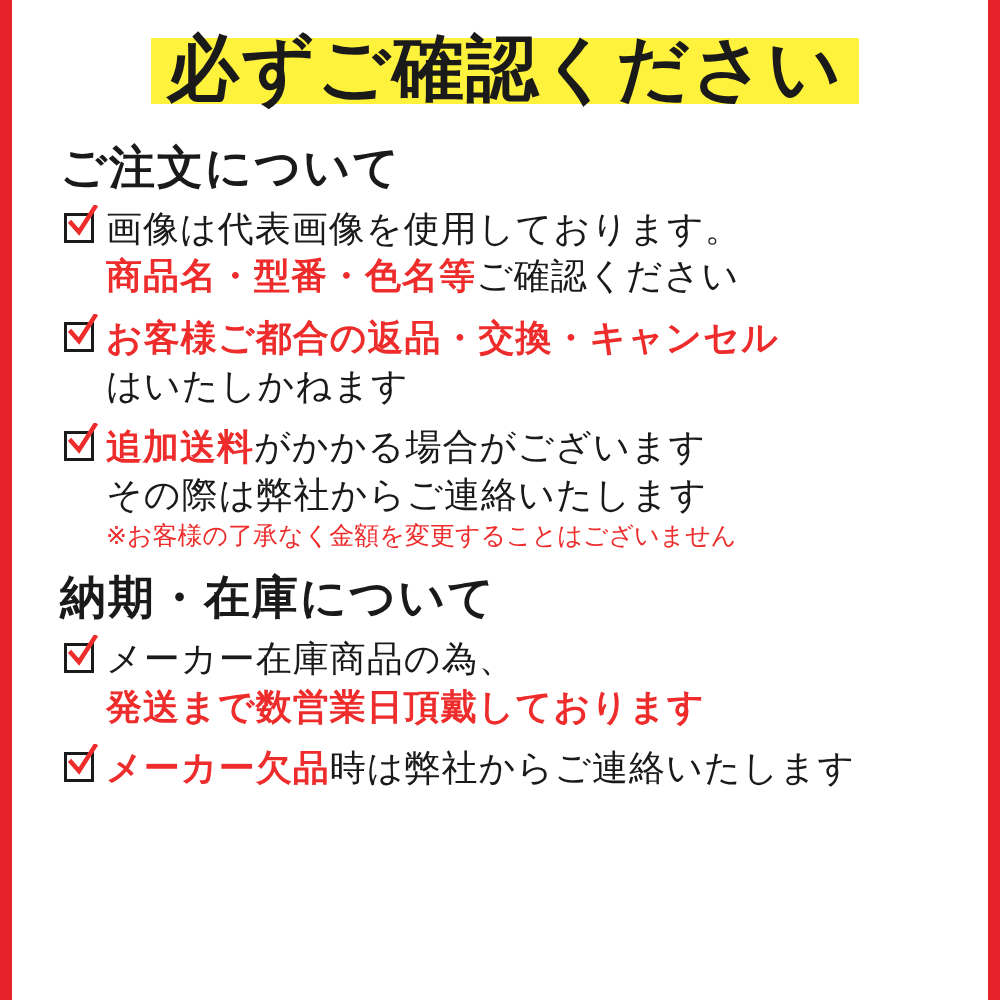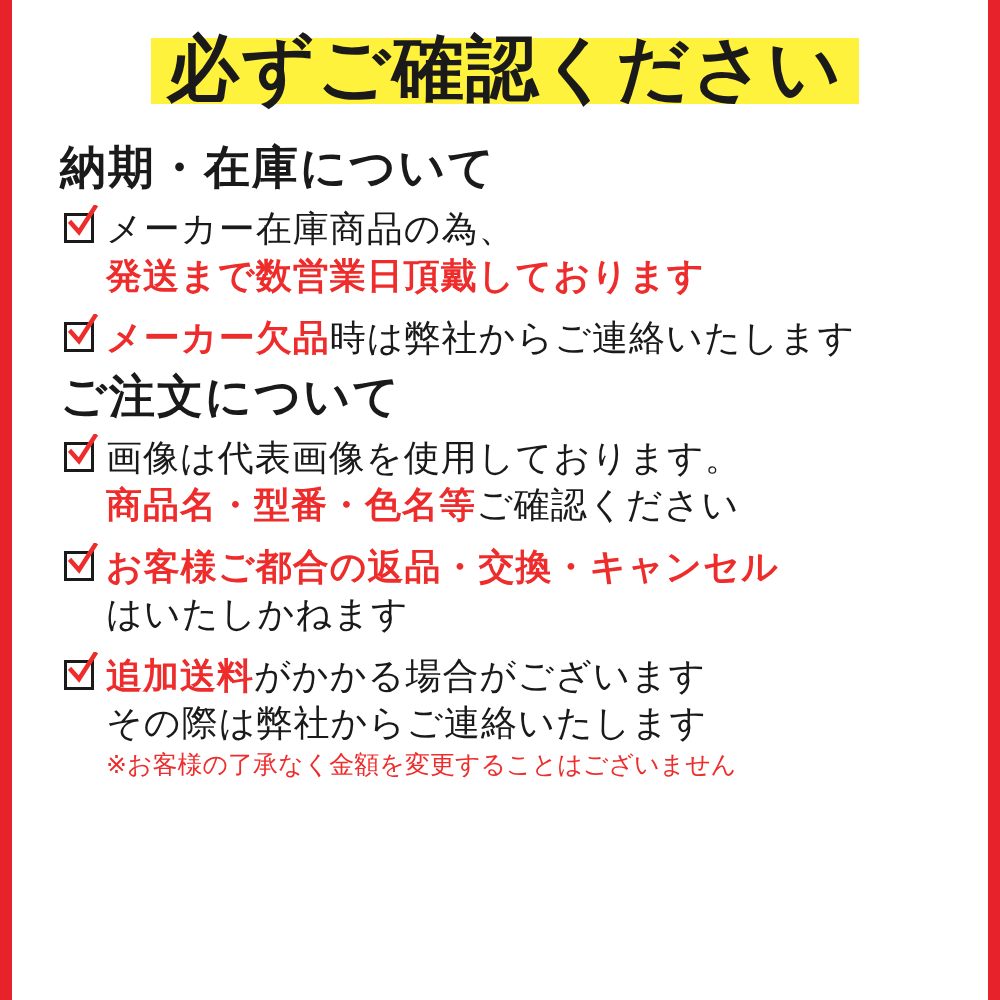--- a/index.html
+++ b/index.html
@@ -128,49 +128,20 @@
 <div class="page">
   <div class="edge-bar left"></div>
   <div class="edge-bar right"></div>
 
   <div class="content">
     <div class="title-wrap">
       <span class="title">必ずご確認ください</span>
     </div>
 
     <div>
-      <div class="section-heading second">納期・在庫について</div>
-
-      <div class="check-item">
-        <span class="checkbox">
-          <span class="box"></span>
-          <svg class="tick" viewBox="0 0 30 34" xmlns="http://www.w3.org/2000/svg">
-            <polyline points="3,18 11,27 27,2" fill="none" stroke="#ee2c2c" stroke-width="4.5" stroke-linecap="square" stroke-linejoin="miter"></polyline>
-          </svg>
-        </span>
-        <span class="lines">
-          <div class="line"><span class="blk">メーカー在庫商品の為、</span></div>
-          <div class="line"><span class="red">発送まで数営業日頂戴しております</span></div>
-        </span>
-      </div>
-
-      <div class="check-item">
-        <span class="checkbox">
-          <span class="box"></span>
-          <svg class="tick" viewBox="0 0 30 34" xmlns="http://www.w3.org/2000/svg">
-            <polyline points="3,18 11,27 27,2" fill="none" stroke="#ee2c2c" stroke-width="4.5" stroke-linecap="square" stroke-linejoin="miter"></polyline>
-          </svg>
-        </span>
-        <span class="lines">
-          <div class="line"><span class="red">メーカー欠品</span><span class="blk">時は弊社からご連絡いたします</span></div>
-        </span>
-      </div>
-    </div>
-
-    <div>
       <div class="section-heading">ご注文について</div>
 
       <div class="check-item">
         <span class="checkbox">
           <span class="box"></span>
           <svg class="tick" viewBox="0 0 30 34" xmlns="http://www.w3.org/2000/svg">
             <polyline points="3,18 11,27 27,2" fill="none" stroke="#ee2c2c" stroke-width="4.5" stroke-linecap="square" stroke-linejoin="miter"></polyline>
           </svg>
         </span>
         <span class="lines">
@@ -199,14 +170,43 @@
             <polyline points="3,18 11,27 27,2" fill="none" stroke="#ee2c2c" stroke-width="4.5" stroke-linecap="square" stroke-linejoin="miter"></polyline>
           </svg>
         </span>
         <span class="lines">
           <div class="line"><span class="red">追加送料</span><span class="blk">がかかる場合がございます</span></div>
           <div class="line"><span class="blk">その際は弊社からご連絡いたします</span></div>
           <div class="line small"><span class="red-small">※お客様の了承なく金額を変更することはございません</span></div>
         </span>
       </div>
     </div>
+
+    <div>
+      <div class="section-heading second">納期・在庫について</div>
+
+      <div class="check-item">
+        <span class="checkbox">
+          <span class="box"></span>
+          <svg class="tick" viewBox="0 0 30 34" xmlns="http://www.w3.org/2000/svg">
+            <polyline points="3,18 11,27 27,2" fill="none" stroke="#ee2c2c" stroke-width="4.5" stroke-linecap="square" stroke-linejoin="miter"></polyline>
+          </svg>
+        </span>
+        <span class="lines">
+          <div class="line"><span class="blk">メーカー在庫商品の為、</span></div>
+          <div class="line"><span class="red">発送まで数営業日頂戴しております</span></div>
+        </span>
+      </div>
+
+      <div class="check-item">
+        <span class="checkbox">
+          <span class="box"></span>
+          <svg class="tick" viewBox="0 0 30 34" xmlns="http://www.w3.org/2000/svg">
+            <polyline points="3,18 11,27 27,2" fill="none" stroke="#ee2c2c" stroke-width="4.5" stroke-linecap="square" stroke-linejoin="miter"></polyline>
+          </svg>
+        </span>
+        <span class="lines">
+          <div class="line"><span class="red">メーカー欠品</span><span class="blk">時は弊社からご連絡いたします</span></div>
+        </span>
+      </div>
+    </div>
   </div>
 </div>
 
 </body></html>

